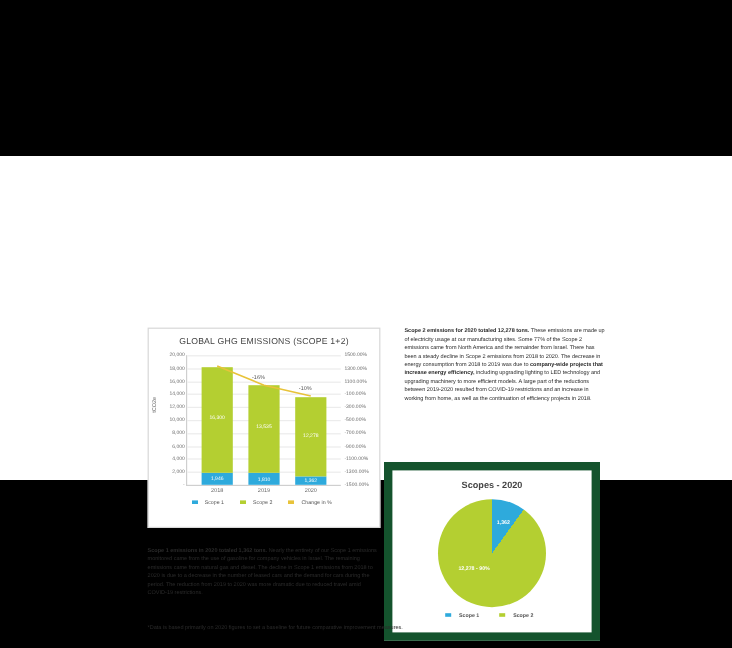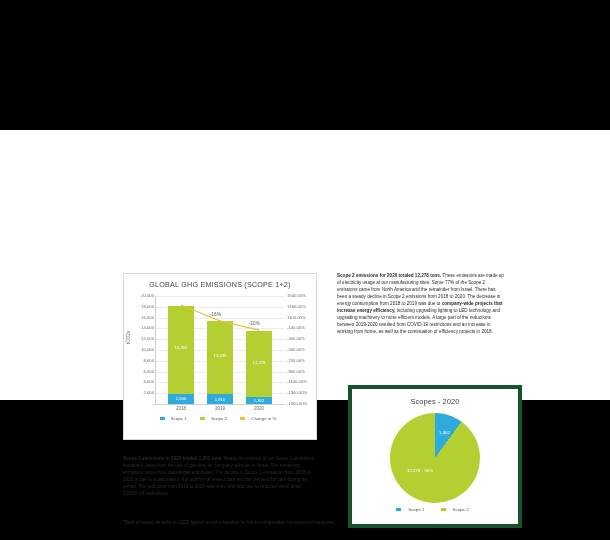--- a/index.html
+++ b/index.html
@@ -19,21 +19,21 @@
   .bseg1{position:absolute;bottom:0;width:26px;background:#2eaadc;}
   .bseg2{position:absolute;width:26px;background:#b4cf31;}
   .blab{position:absolute;width:34px;left:-4px;text-align:center;font-size:4.2px;color:#fff;}
   .xlab{position:absolute;top:110px;width:34px;text-align:center;font-size:4.6px;color:#6b6b6b;}
   .ptlab{position:absolute;font-size:4.6px;color:#555;}
   #legend{position:absolute;left:0;top:142px;width:192px;text-align:center;font-size:4.4px;color:#555;}
   #legend span{margin:0 4px;white-space:nowrap;}
   .sw{display:inline-block;width:5px;height:3px;vertical-align:middle;margin-right:2px;}
 
   
-  #piecard{position:absolute;left:348px;top:255px;width:166px;height:135px;background:#fff;border:4px solid #14532d;}
+  #piecard{position:absolute;left:320px;top:255px;width:166px;height:135px;background:#fff;border:7px solid #14532d;font-weight:bold;}
   #pieTitle{position:absolute;left:0;top:8px;width:166px;text-align:center;font-size:7.6px;color:#444;}
   #pieWrap{position:absolute;left:38px;top:24px;width:90px;height:90px;}
   #pie{width:90px;height:90px;border-radius:50%;}
   .pieval{position:absolute;font-size:4.4px;color:#fff;}
   #pieLegend{position:absolute;left:0;top:118px;width:166px;text-align:center;font-size:4.4px;color:#555;}
   #pieLegend span{margin:0 5px;}
 
   
   .para{position:absolute;font-size:4.6px;line-height:1.52;color:#2b2b2b;text-align:left;}
   #p_s2{left:337px;top:143px;width:168px;}

